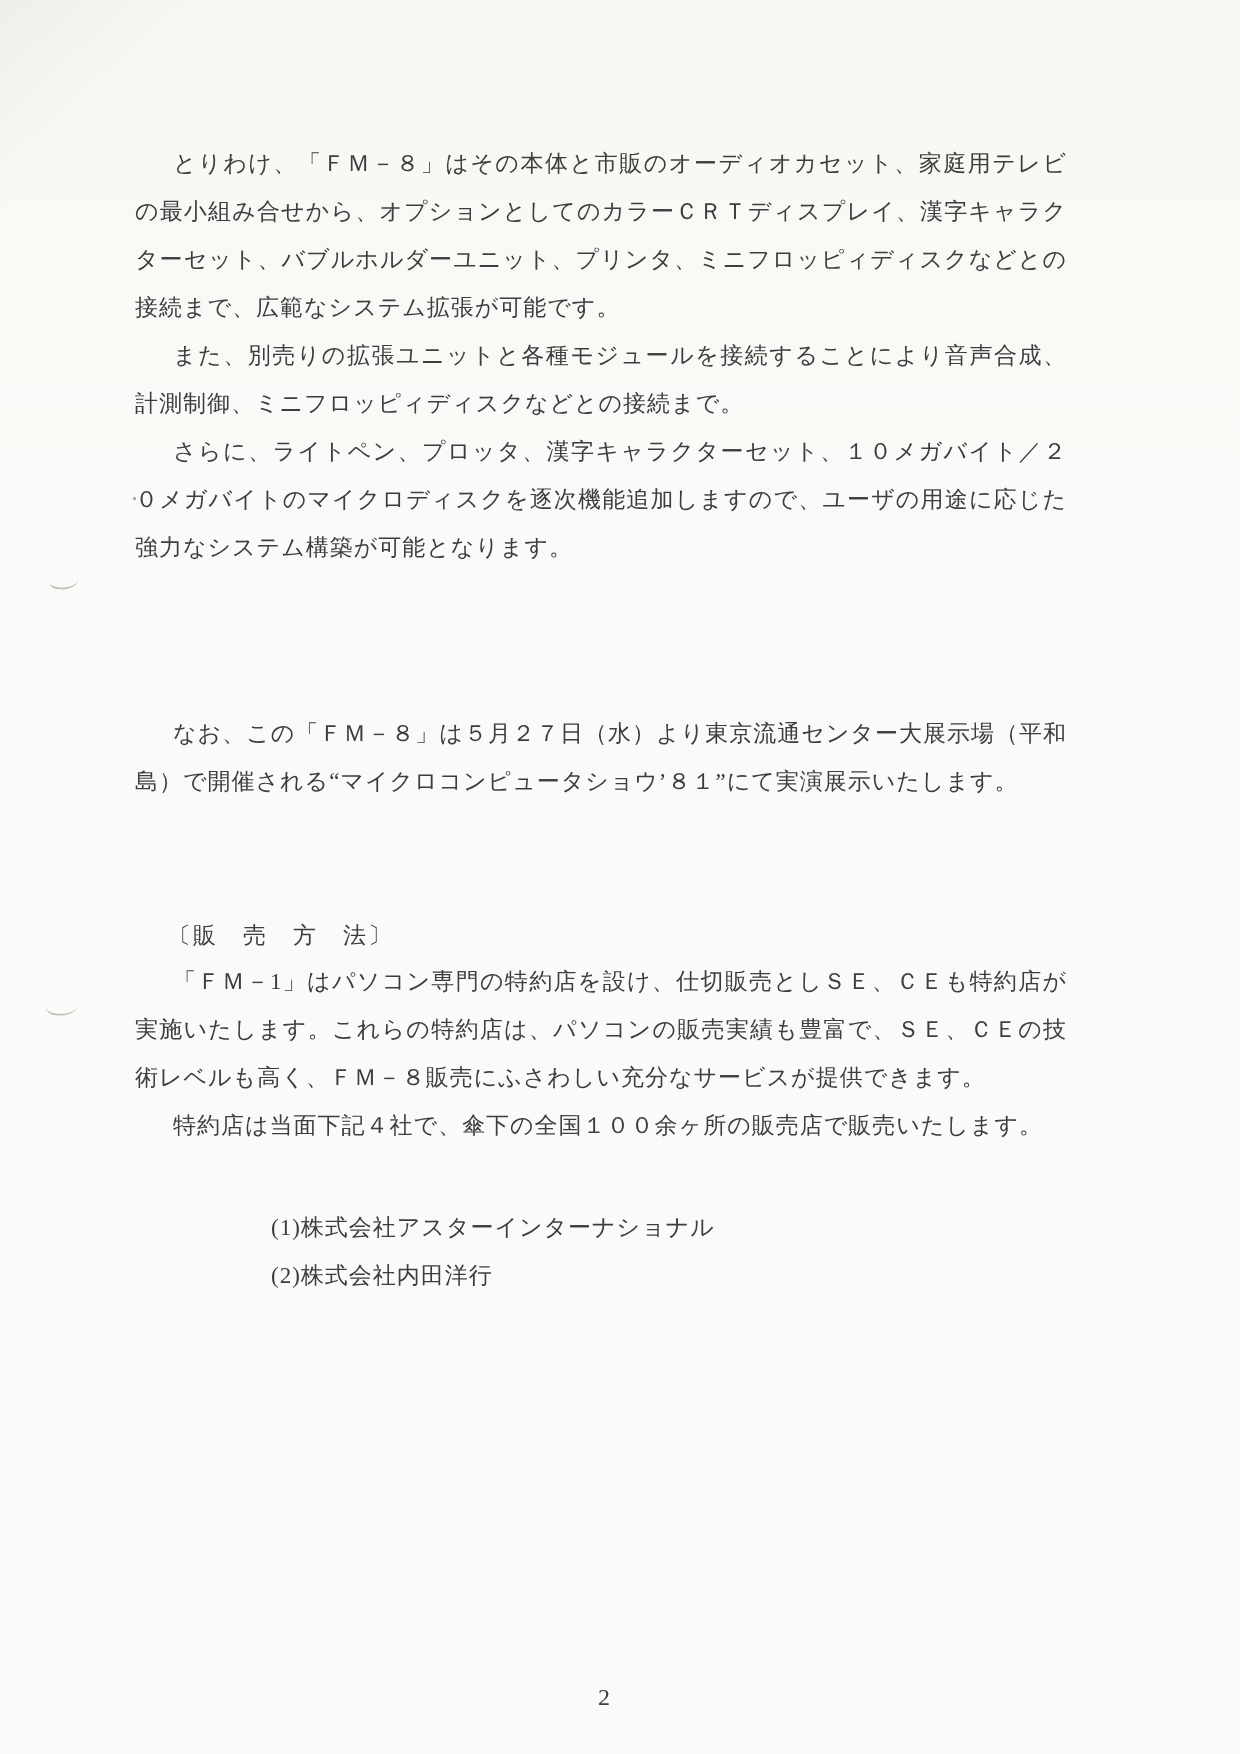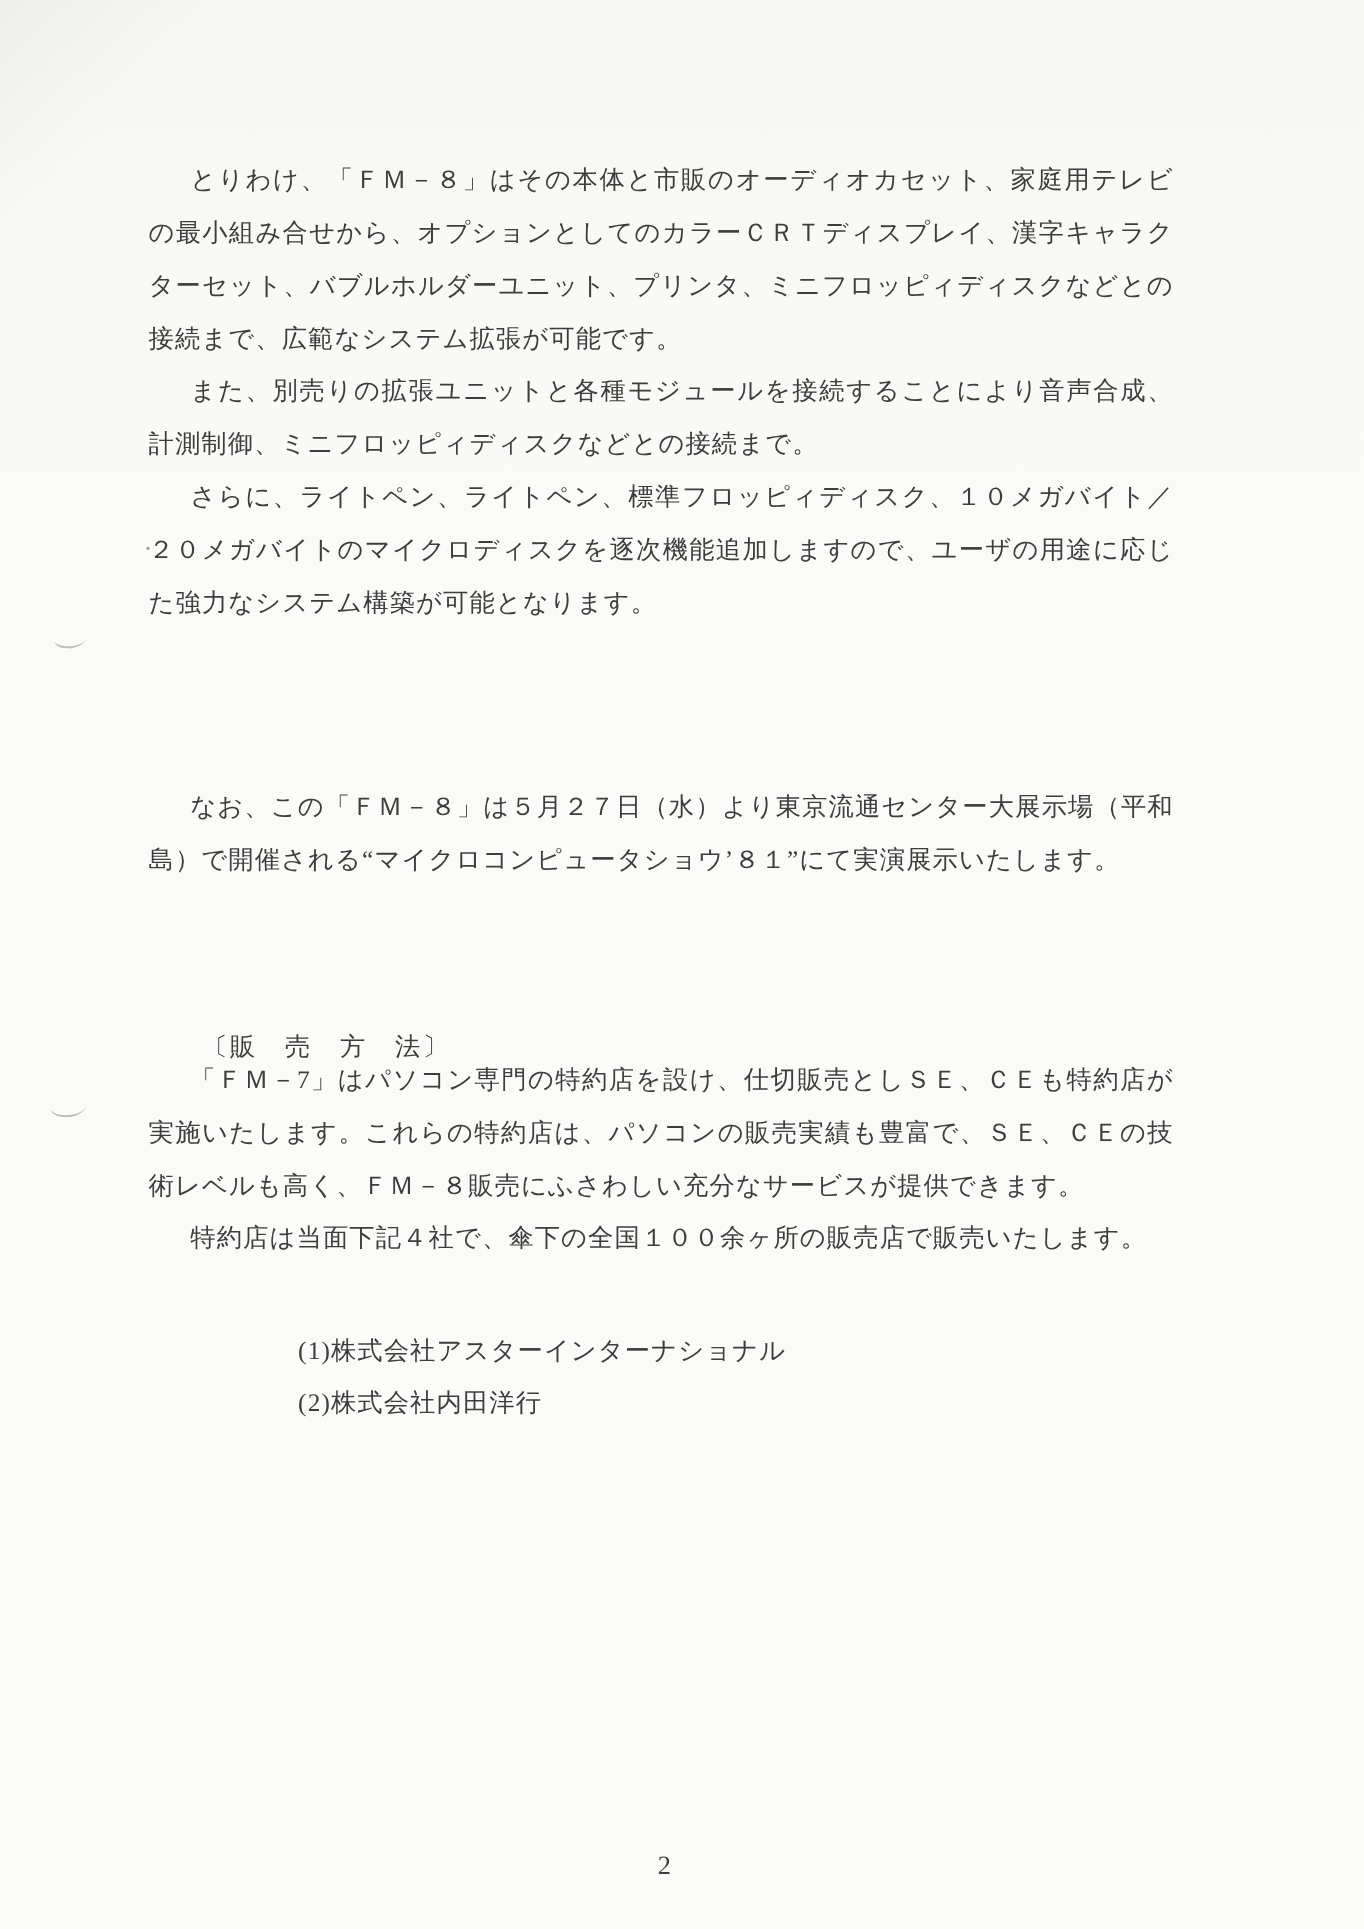--- a/index.html
+++ b/index.html
@@ -77,21 +77,21 @@
     text-align: justify;
     text-indent: 38px;
     color: #3d3d3d;
   }
   .block-main    { top: 140px; }
   .block-exhibit { top: 710px; }
   .section-header {
     position: absolute;
     left: 168px;
     top: 912px;
-    margin: 16px;
+    margin: 0;
     font-size: 23px;
     font-weight: normal;
     letter-spacing: 2px;
     line-height: 48px;
     color: #3d3d3d;
   }
   .block-sales { top: 958px; }
   .dealer-list {
     position: absolute;
     left: 255px;
@@ -124,31 +124,31 @@
   <div class="scan-band"></div>
   <div class="scan-mark mark-upper"></div>
   <div class="scan-mark mark-lower"></div>
   <div class="dot-mark"></div>
 
   <main>
 
     <section class="textblock block-main">
       <p>とりわけ、「ＦＭ－８」はその本体と市販のオーディオカセット、家庭用テレビの最小組み合せから、オプションとしてのカラーＣＲＴディスプレイ、漢字キャラクターセット、バブルホルダーユニット、プリンタ、ミニフロッピィディスクなどとの接続まで、広範なシステム拡張が可能です。</p>
       <p>また、別売りの拡張ユニットと各種モジュールを接続することにより音声合成、計測制御、ミニフロッピィディスクなどとの接続まで。</p>
-      <p>さらに、ライトペン、ライトペン、標準フロッピィディスク、１０メガバイト／２０メガバイトのマイクロディスクを逐次機能追加しますので、ユーザの用途に応じた強力なシステム構築が可能となります。</p>
+      <p>さらに、ライトペン、プロッタ、漢字キャラクターセット、１０メガバイト／２０メガバイトのマイクロディスクを逐次機能追加しますので、ユーザの用途に応じた強力なシステム構築が可能となります。</p>
     </section>
 
     <section class="textblock block-exhibit">
       <p>なお、この「ＦＭ－８」は５月２７日（水）より東京流通センター大展示場（平和島）で開催される“マイクロコンピュータショウ’８１”にて実演展示いたします。</p>
     </section>
 
     <h2 class="section-header">〔販　売　方　法〕</h2>
 
     <section class="textblock block-sales">
-      <p>「ＦＭ－7」はパソコン専門の特約店を設け、仕切販売としＳＥ、ＣＥも特約店が実施いたします。これらの特約店は、パソコンの販売実績も豊富で、ＳＥ、ＣＥの技術レベルも高く、ＦＭ－８販売にふさわしい充分なサービスが提供できます。</p>
+      <p>「ＦＭ－1」はパソコン専門の特約店を設け、仕切販売としＳＥ、ＣＥも特約店が実施いたします。これらの特約店は、パソコンの販売実績も豊富で、ＳＥ、ＣＥの技術レベルも高く、ＦＭ－８販売にふさわしい充分なサービスが提供できます。</p>
       <p>特約店は当面下記４社で、傘下の全国１００余ヶ所の販売店で販売いたします。</p>
     </section>
 
     <ol class="dealer-list">
       <li>(1)株式会社アスターインターナショナル</li>
       <li>(2)株式会社内田洋行</li>
     </ol>
 
     <footer>
       <div class="page-number">2</div>

